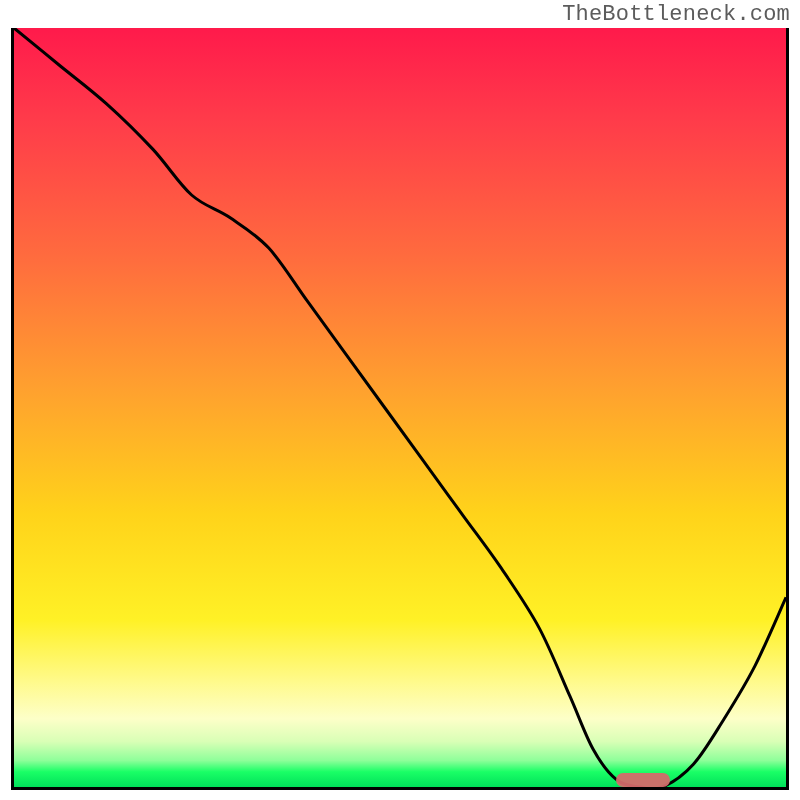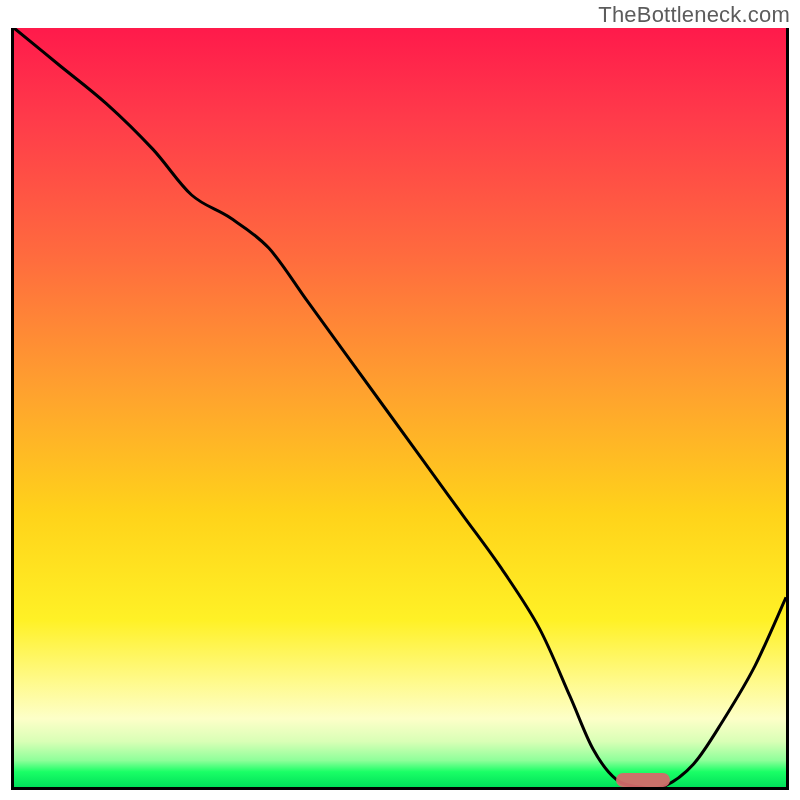--- a/index.html
+++ b/index.html
@@ -8,20 +8,21 @@
     width: 800px;
     height: 800px;
     background: #ffffff;
     font-family: Arial, Helvetica, sans-serif;
     overflow: hidden;
   }
   .wrap {
     position: relative;
     width: 800px;
     height: 800px;
+    font-family: Liberation Mono, monospace;
   }
   .watermark {
     position: absolute;
     top: 2px;
     right: 10px;
     color: #5c5c5c;
     font-size: 22px;
     font-weight: 500;
     letter-spacing: 0.2px;
   }

